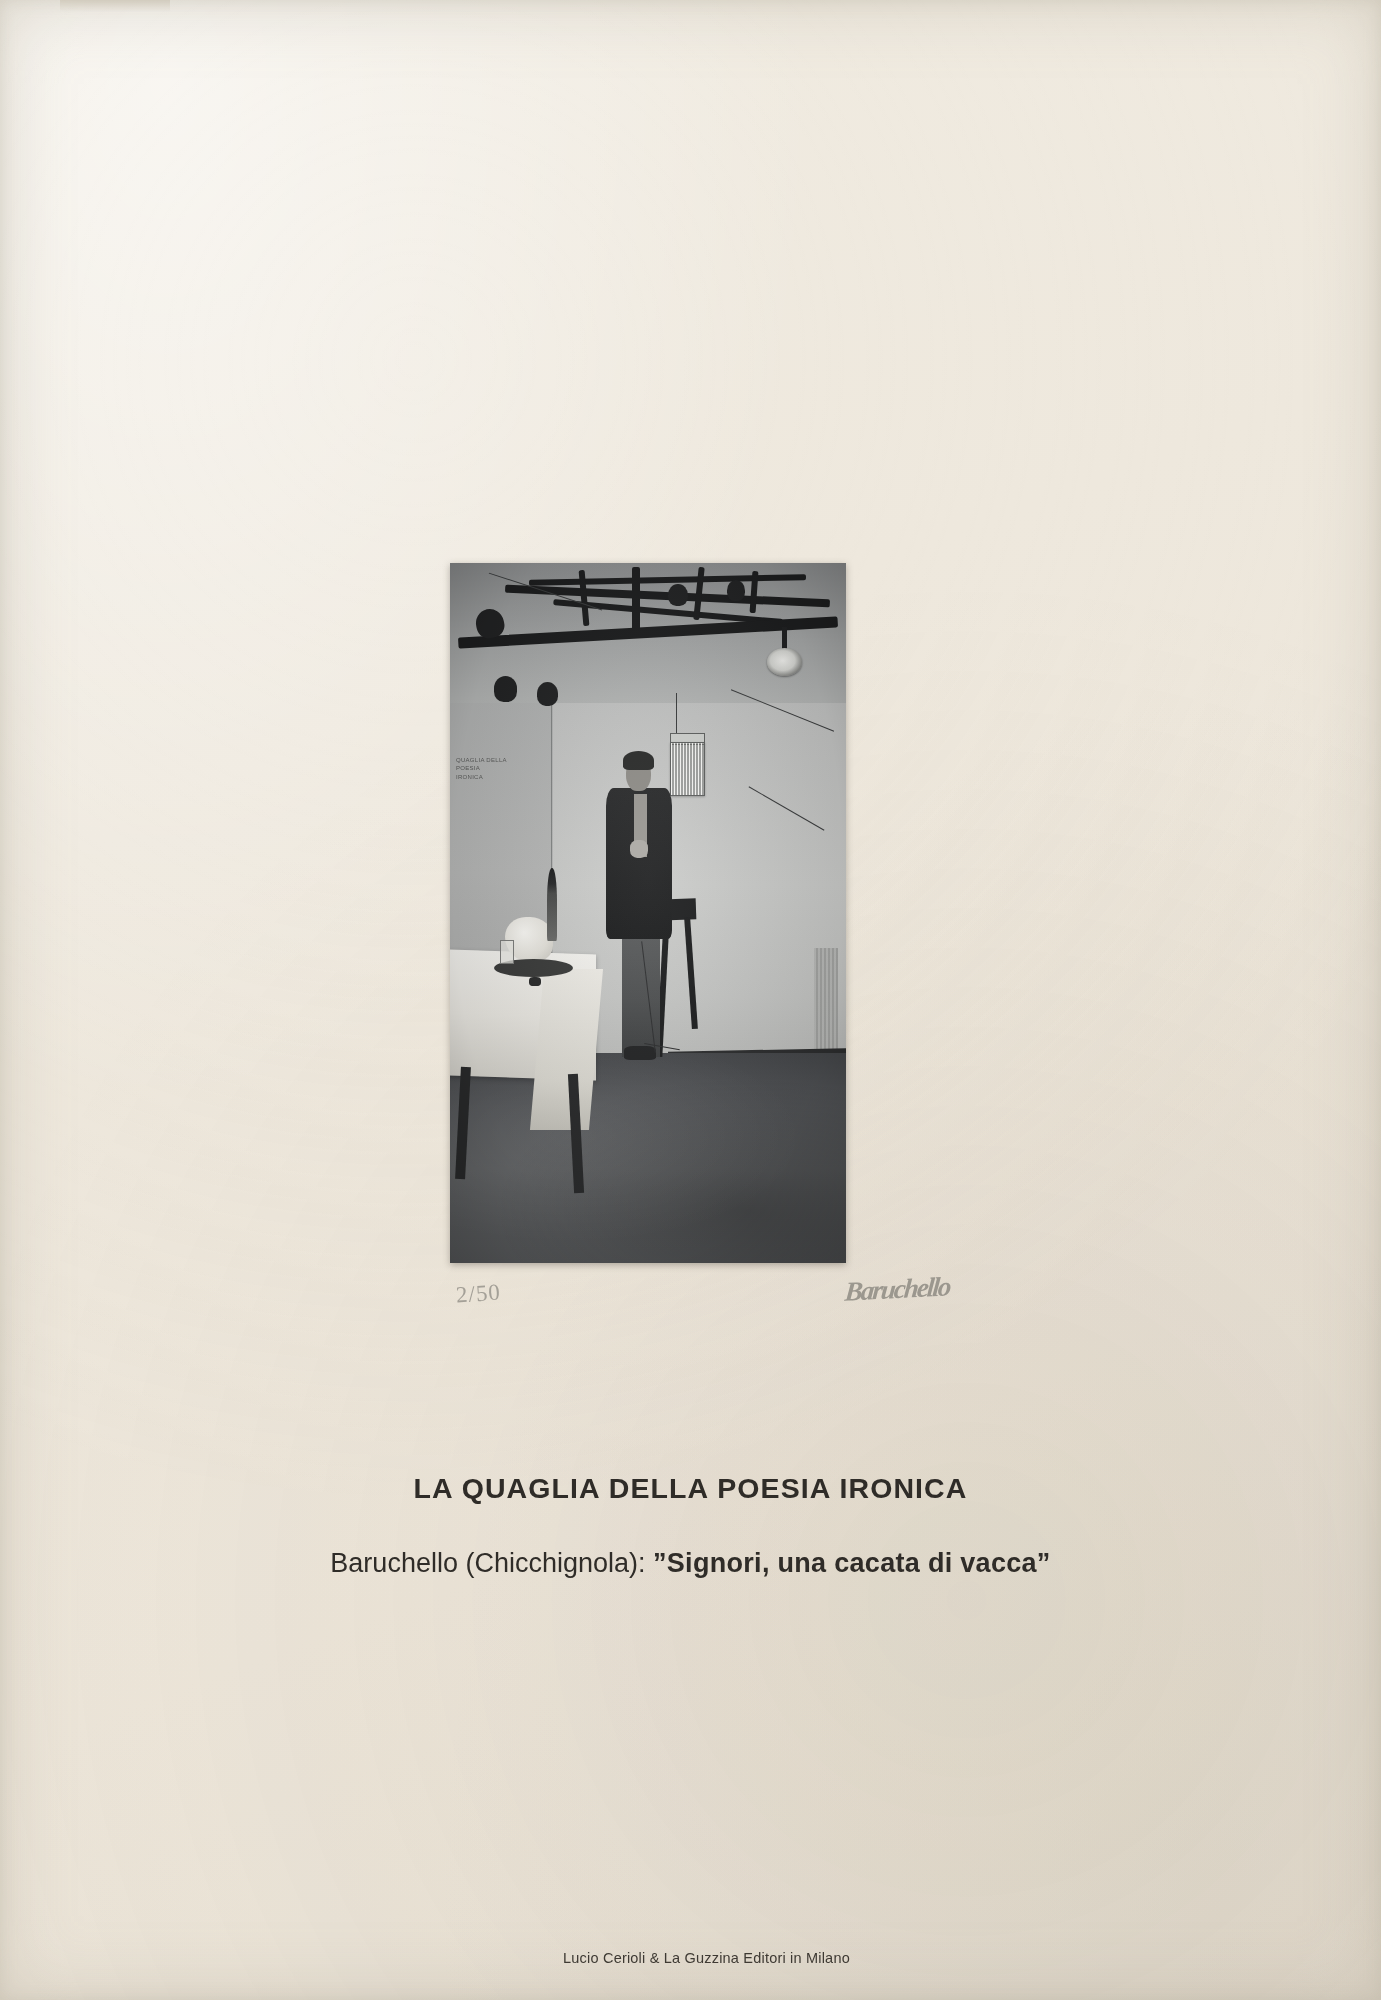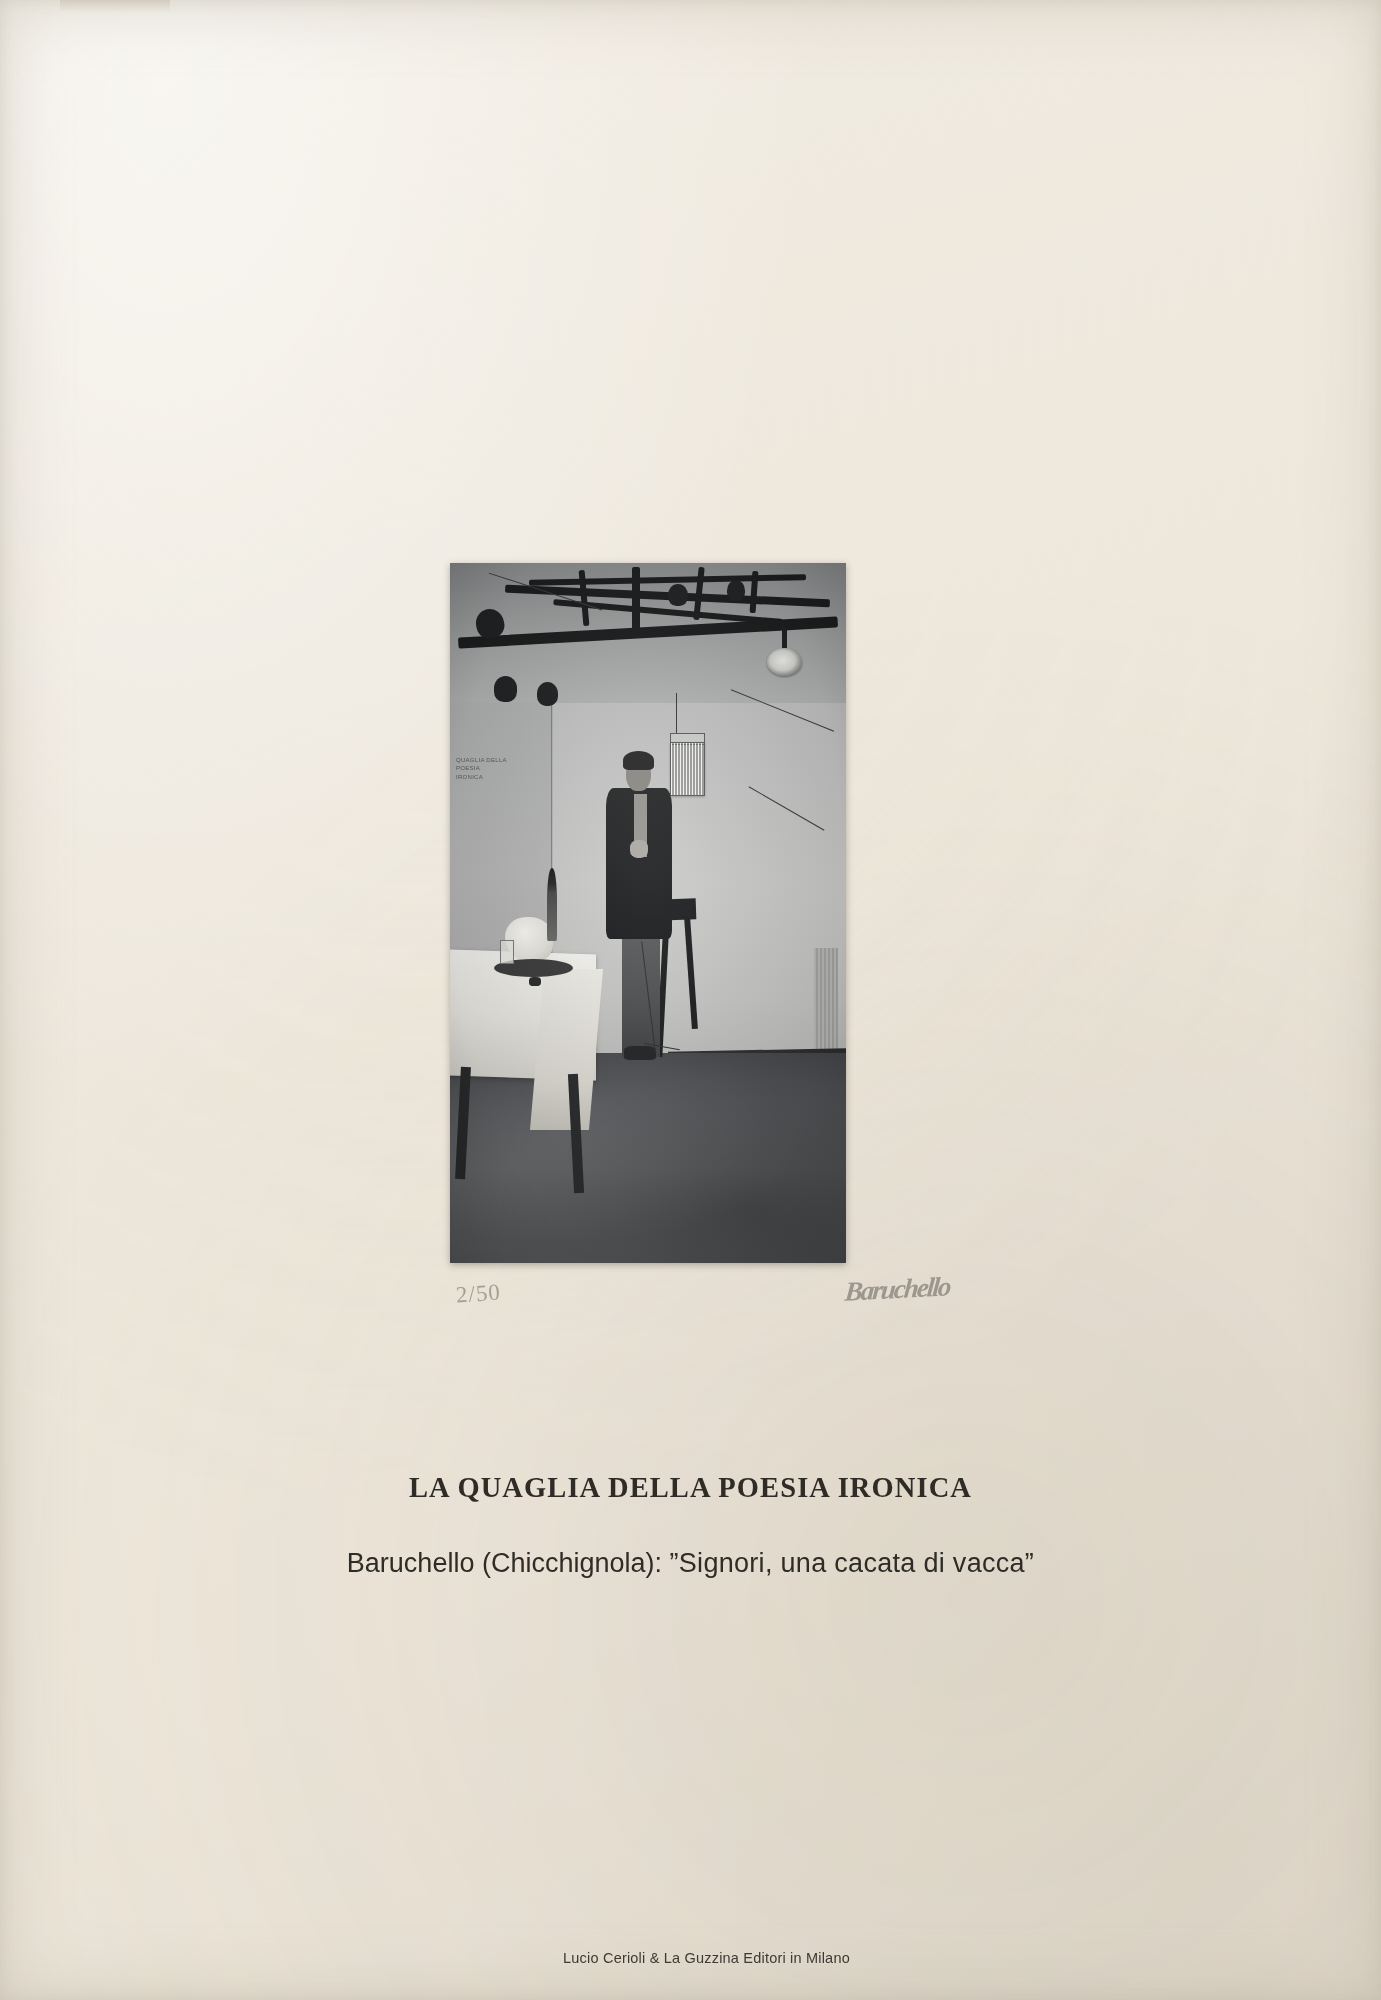--- a/index.html
+++ b/index.html
@@ -425,38 +425,38 @@
     opacity: 0.8;
   }
 
   
   .caption-title {
     position: absolute;
     left: 0;
     right: 0;
     top: 1472px;
     text-align: center;
-    font-family: Liberation Serif, serif;
+    font-family: Liberation Sans, sans-serif;
     font-weight: bold;
     font-size: 28.5px;
     letter-spacing: 1.1px;
     color: #2f2c28;
   }
   .caption-sub {
     position: absolute;
     left: 0;
     right: 0;
     top: 1548px;
     text-align: center;
     font-family: "Liberation Sans", sans-serif;
     font-size: 27px;
     color: #2f2c28;
   }
   .caption-sub .quote-part {
-    font-weight: normal;
+    font-weight: bold;
     letter-spacing: 0.3px;
   }
   .imprint {
     position: absolute;
     left: 0;
     right: 0;
     top: 1950px;
     text-align: center;
     font-family: "Liberation Sans", sans-serif;
     font-size: 14.5px;

